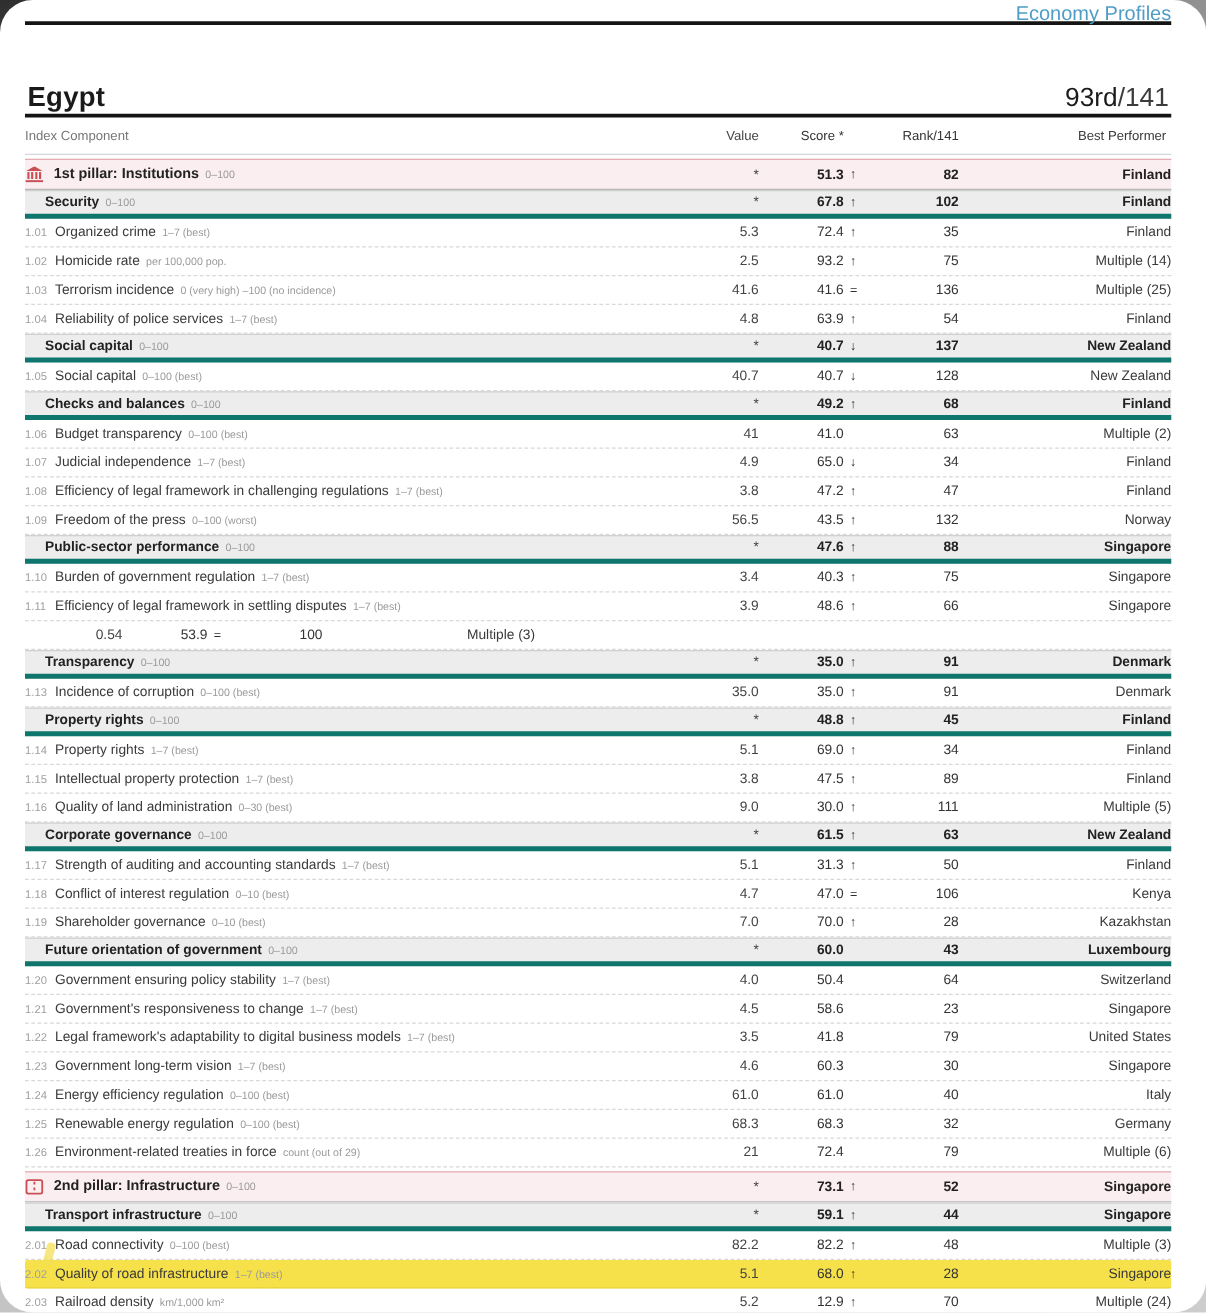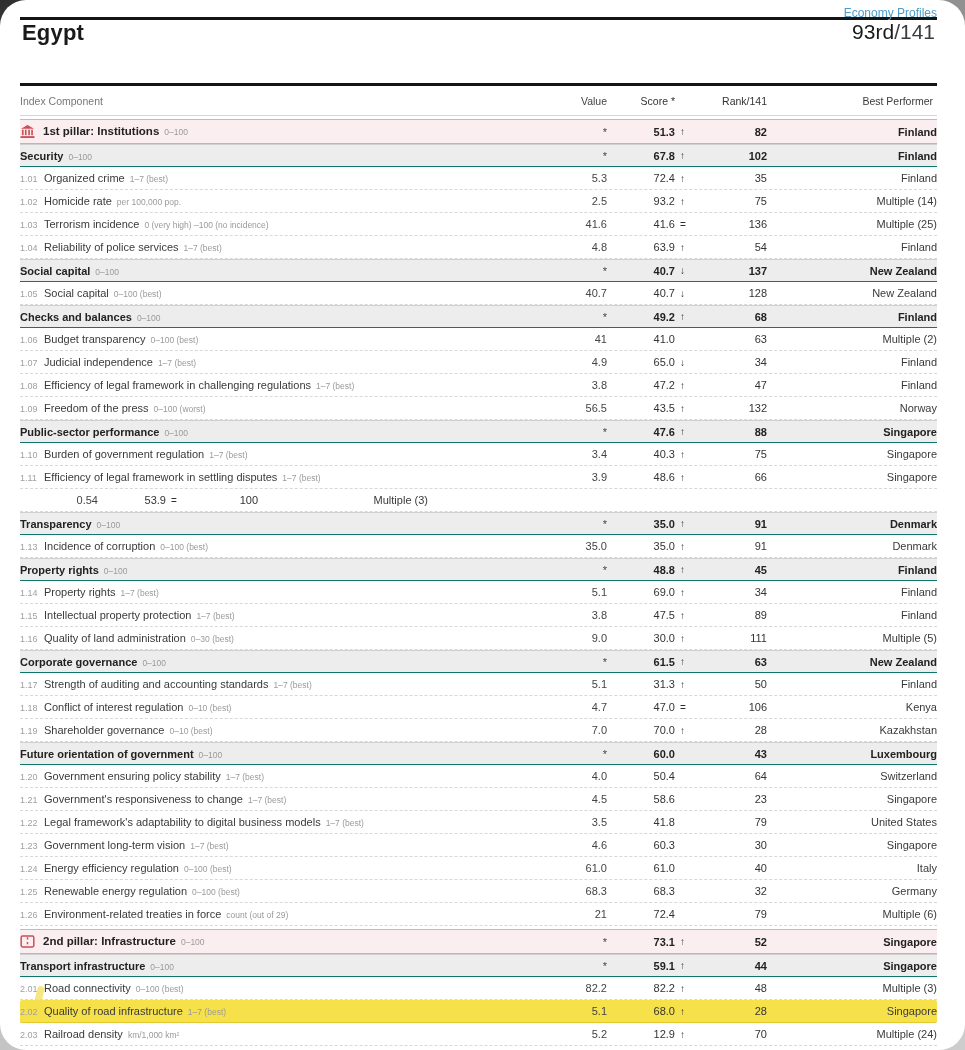--- a/index.html
+++ b/index.html
@@ -9,34 +9,34 @@
     background:linear-gradient(165deg,#2e2e2e 0%,#8f8f8f 18%,#c0c0c0 70%,#cdcdcd 100%);
   }
   .page {
     position:absolute; inset:0;
     background:#ffffff;
     border-radius:26px;
     overflow:hidden;
     padding:0 28px 0 20px;
   }
   .link-bar { height:17px; text-align:right; padding-top:3px; }
-  .eco-link { font-size:12px; color:#4f9dc6; text-decoration:none; cursor:pointer; }
+  .eco-link { font-size:16px; color:#4f9dc6; text-decoration:none; cursor:pointer; }
   .rule { height:3px; background:#141414; }
-  .title-bar { display:flex; justify-content:space-between; align-items:flex-start; height:63px; padding:0 2px;gap:24px; }
+  .title-bar { display:flex; justify-content:space-between; align-items:flex-end; height:71px; padding:0 2px;gap:24px; }
   .country { font-size:22px; font-weight:bold; color:#1a1a1a; letter-spacing:.2px; }
   .rank-big { font-size:21px; color:#333; }
   .rank-big .pos { font-weight:normal; color:#1a1a1a; }
   .rank-big .tot { font-weight:normal; color:#3c3c3c; }
 
   .col-header { display:flex; align-items:center; height:30px; color:#777; font-size:10.5px;
                 border-bottom:1px solid #d6d6d6; }
 
   .row { display:flex; align-items:center; height:23px; border-bottom:1px dashed #d8d8d8;
          font-size:11px; color:#333; position:relative; }
-  .row.section { background:#ededed; border-bottom:1px solid #0f766e; border-top:1px solid #d0d0d0; }
+  .row.section { background:#ededed; border-bottom:4px solid #0f766e; border-top:1px solid #d0d0d0;padding-left:16px; }
   .row.pillar  { background:#fbeef0; height:25px; margin-top:3px;
                  border-top:1px solid #e6abb0; border-bottom:1px solid #b8b8b8; }
   .row.section .label, .row.pillar .label,
   .row.section .c-score, .row.pillar .c-score,
   .row.section .c-rank,  .row.pillar .c-rank,
   .row.section .c-best,  .row.pillar .c-best { font-weight:bold; color:#222; }
   .row.pillar .label { font-size:11.5px; }
   .row.highlight { background:#f6e14b; border-bottom:1px solid #e3ca2d; border-radius:2px; }
 
   .c-name { flex:1; display:flex; align-items:baseline; white-space:nowrap; overflow:hidden; }

